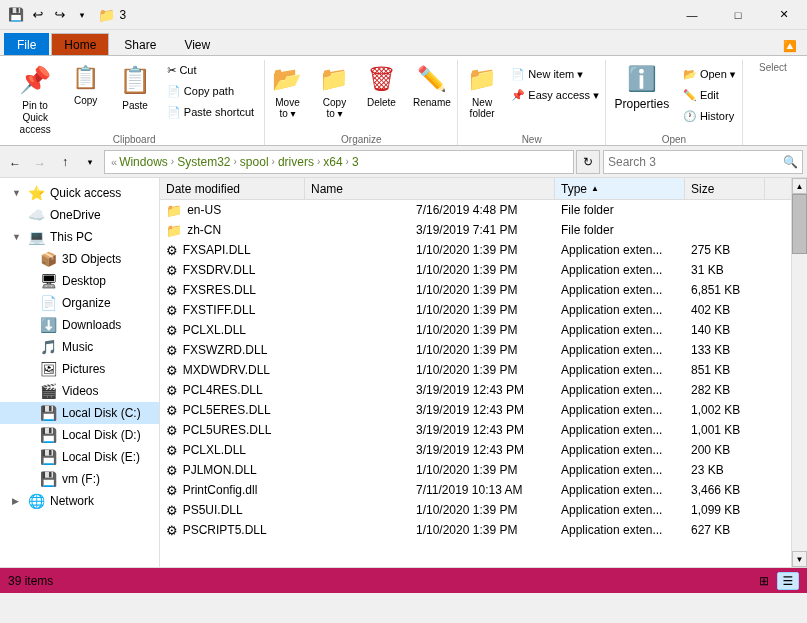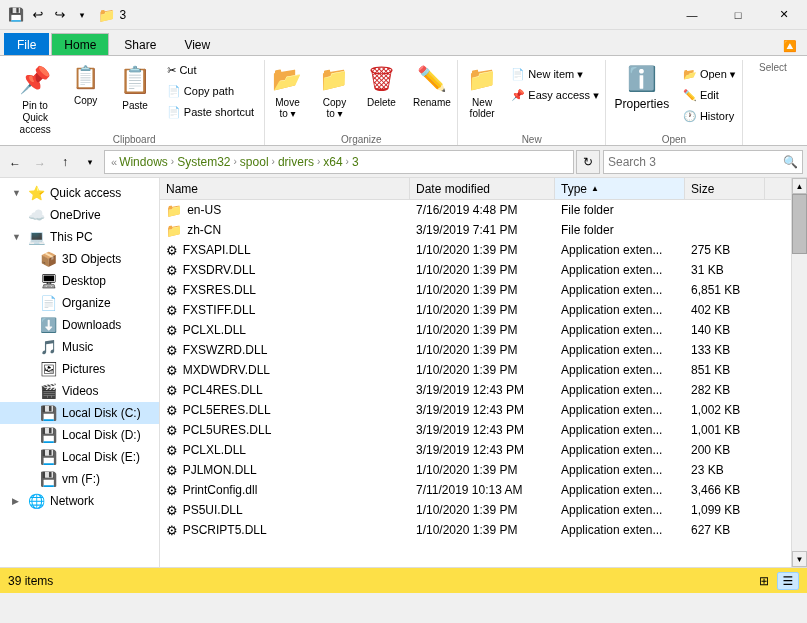--- a/index.html
+++ b/index.html
@@ -25,21 +25,21 @@
       padding: 4px 12px;
       font-size: 12px;
       cursor: pointer;
       border: 1px solid transparent;
       border-bottom: none;
       margin-right: 2px;
       height: 22px;
       display: flex; align-items: center;
     }
     .ribbon-tab.active {
-      background: #22c55e;
+      background: #c2410c;
       border-color: #c0c0c0;
       border-bottom-color: #fff;
       color: #000;
     }
     .ribbon-tab.file-tab {
       background: #0078d7;
       color: #fff;
       border-color: transparent;
     }
 
@@ -259,21 +259,21 @@
       text-overflow: ellipsis;
     }
     .cell-name { width: 250px; flex-shrink: 0; display: flex; align-items: center; gap: 5px; }
     .cell-date { width: 145px; flex-shrink: 0; }
     .cell-type { width: 130px; flex-shrink: 0; }
     .cell-size { width: 80px; flex-shrink: 0; text-align: left; padding-right: 10px; }
     .file-icon { font-size: 13px; flex-shrink: 0; }
 
     
     .status-bar {
-      background: #fde047;
+      background: #be185d;
       border-top: 1px solid #ddd;
       height: 26px;
       display: flex;
       align-items: center;
       padding: 0 8px;
       font-size: 12px;
       justify-content: space-between;
     }
     .view-buttons { display: flex; gap: 2px; }
     .view-btn {
@@ -524,25 +524,25 @@
     <span class="sidebar-expand">▶</span>
     <span class="sidebar-icon">🌐</span>
     <span class="sidebar-label">Network</span>
   </div>
       </div>
   </div>
 
   <div class="file-list-container">
 
     <div class="file-list-header">
+      <div class="col-header col-date">
+        <span>Date modified</span>
+      </div>
       <div class="col-header col-name">
         <span>Name</span>
-      </div>
-      <div class="col-header col-date">
-        <span>Date modified</span>
       </div>
       <div class="col-header col-type sorted">
         <span>Type</span>
         <span style="font-size:8px;">▲</span>
       </div>
       <div class="col-header col-size">
         <span>Size</span>
       </div>
     </div>
 

